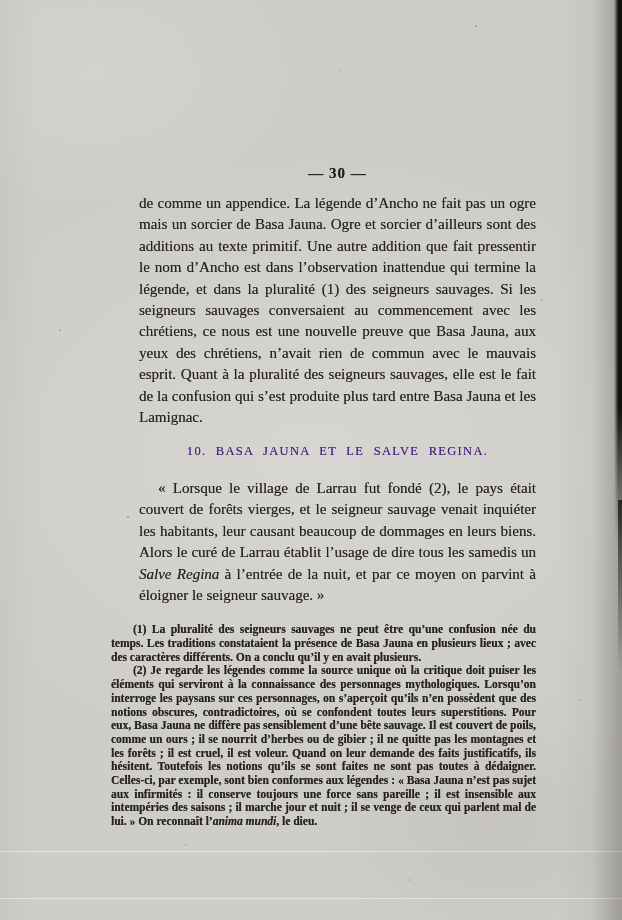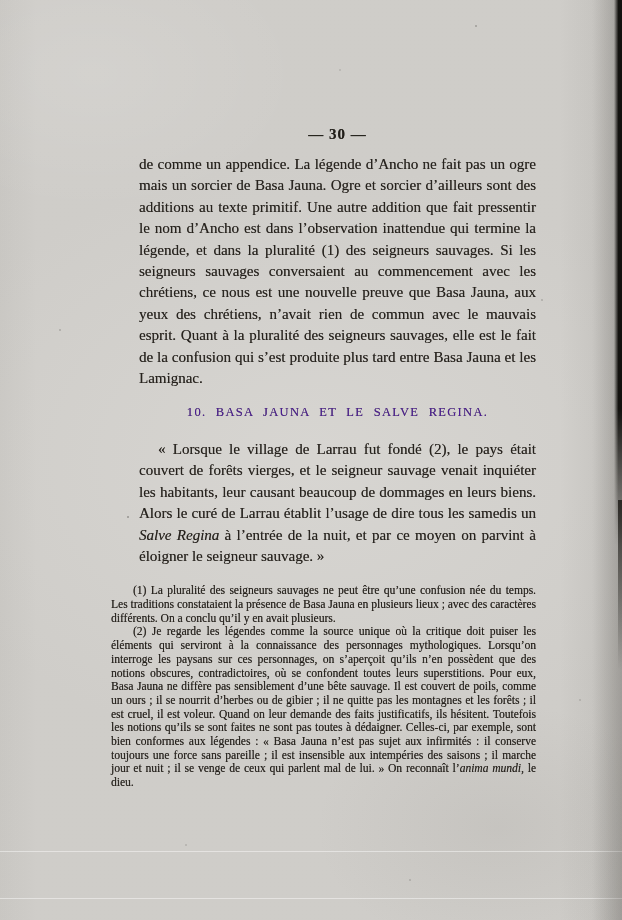--- a/index.html
+++ b/index.html
@@ -60,20 +60,21 @@
     position: absolute; left: 139px; top: 126px; width: 397px;
   }
   .page-number {
     text-align: center;
     font-weight: bold;
     font-size: 15px;
     letter-spacing: 1px;
     margin-bottom: 11px;
     color: #211e19;
     text-shadow: 0 0 0.5px rgba(33,30,25,0.65);
+    margin-top: 39px;
   }
   .body-text {
     font-size: 15px;
     line-height: 21.4px;
     text-align: justify;
     color: #26221d;
     text-shadow: 0.2px 0.2px 0.5px rgba(38,34,29,0.55);
   }
   p { margin: 0; }
   .indent { text-indent: 19px; }
@@ -93,20 +94,21 @@
   
   .footnotes {
     margin-top: 17px;
     margin-left: -28px;
     width: 425px;
     font-size: 11.5px;
     line-height: 13.7px;
     text-align: justify;
     color: #26221d;
     text-shadow: 0.2px 0.2px 0.4px rgba(38,34,29,0.6);
+    font-weight: bold;
   }
   .footnote { text-indent: 22px; margin: 0; }
 </style>
 </head>
 <body>
 
 <div class="speckles"></div>
 <div class="scanline-1"></div>
 <div class="scanline-2"></div>
 

